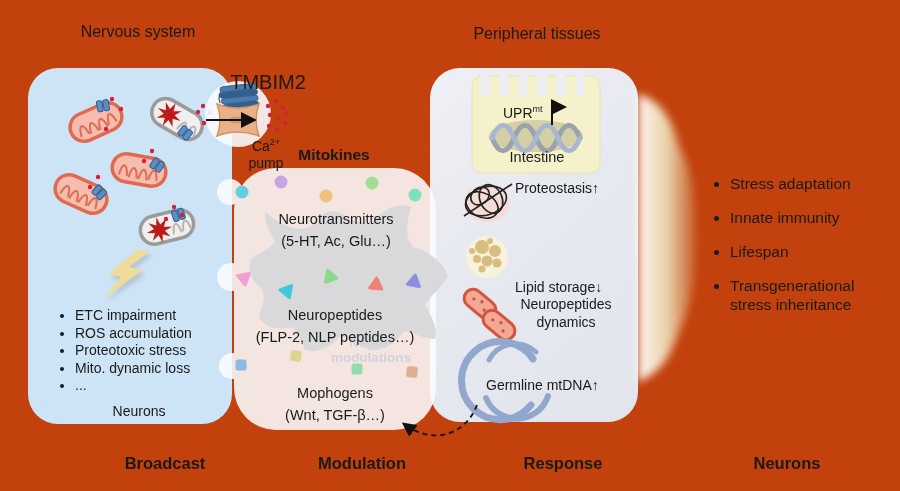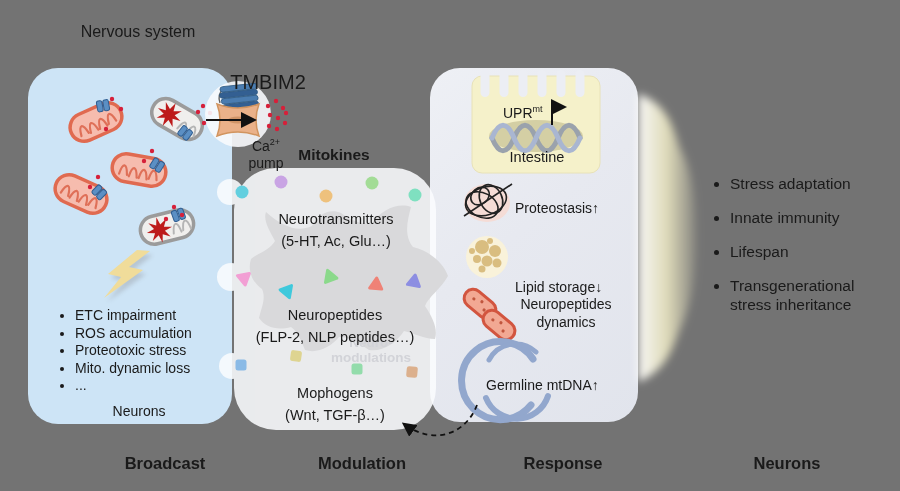--- a/index.html
+++ b/index.html
@@ -1,17 +1,17 @@
 <!DOCTYPE html>
 <html><head>
 <meta charset="utf-8">
 <style>
   html,body{margin:0;padding:0;}
   body{width:900px;height:491px;background:#f2f4f8;font-family:"Liberation Sans",sans-serif;color:#1a1a1a;}
-  .canvas{position:relative;width:900px;height:491px;overflow:hidden;background:#737373;}
+  .canvas{position:relative;width:900px;height:491px;overflow:hidden;background:#c2410c;}
   .panel{position:absolute;border-radius:30px;}
   .panel.blue{left:28px;top:68px;width:204px;height:356px;background:#cde4f6;}
   .panel.gray{left:430px;top:68px;width:208px;height:354px;background:linear-gradient(140deg,#eef0f5 0%,#e7e9f0 45%,#e1e4ec 100%);}
   svg.art{position:absolute;left:0;top:0;pointer-events:none;}
   .ctext{position:absolute;transform:translateX(-50%);white-space:nowrap;text-align:center;}
   .ltext{position:absolute;white-space:nowrap;}
   .h-title{font-size:16px;top:23px;}
   .tmbim2{left:268px;top:71px;font-size:20px;}
   .capump{left:266px;top:134px;font-size:14px;line-height:17px;}
   .capump sup{font-size:9px;}
@@ -235,20 +235,21 @@
     <g fill="none" stroke="#92a7cd" stroke-linecap="round">
       <path d="M 533,359 A 39,39 0 1 0 531,405" stroke-width="7"></path>
       <path d="M 486,398 A 33,33 0 0 0 548,396" stroke-width="6"></path>
       <path d="M 489,360 A 30,30 0 0 1 536,352" stroke-width="5"></path>
     </g>
 
     <path d="M 477,405 C 466,434 434,446 404,424" fill="none" stroke="#111" stroke-width="1.8" stroke-dasharray="5 4" marker-end="url(#ah)"></path>
   </svg>
 
   <div class="ctext h-title" style="left:138px;">Nervous system</div>
+  <div class="ctext h-title" style="left:537px;top:25px;">Peripheral tissues</div>
 
   <div class="ctext tmbim2">TMBIM2</div>
   <div class="ctext capump">
     <span>Ca</span><sup>2+</sup><br>
     <span>pump</span>
   </div>
 
   <div class="ctext mitokines">Mitokines</div>
 
   <div class="ctext mgroup" style="left:336px;top:209px;">
@@ -274,21 +275,21 @@
     <li>Proteotoxic stress</li>
     <li>Mito. dynamic loss</li>
     <li>...</li>
   </ul>
   <div class="ctext neurons">Neurons</div>
 
   <div class="ltext upr">
     <span>UPR</span><sup>mt</sup>
   </div>
   <div class="ctext intestine">Intestine</div>
-  <div class="ltext ritem" style="left:515px;top:200px;">Proteostasis↑</div>
+  <div class="ltext ritem" style="left:515px;top:180px;">Proteostasis↑</div>
   <div class="ltext ritem" style="left:515px;top:250px;margin-top:29px;">Lipid storage↓</div>
   <div class="ctext ritem2">Neuropeptides dynamics</div>
   <div class="ltext ritem" style="left:486px;top:377px;">Germline mtDNA↑</div>
 
   <ul class="elist">
     <li>Stress adaptation</li>
     <li>Innate immunity</li>
     <li>Lifespan</li>
     <li>Transgenerational stress inheritance</li>
   </ul>

